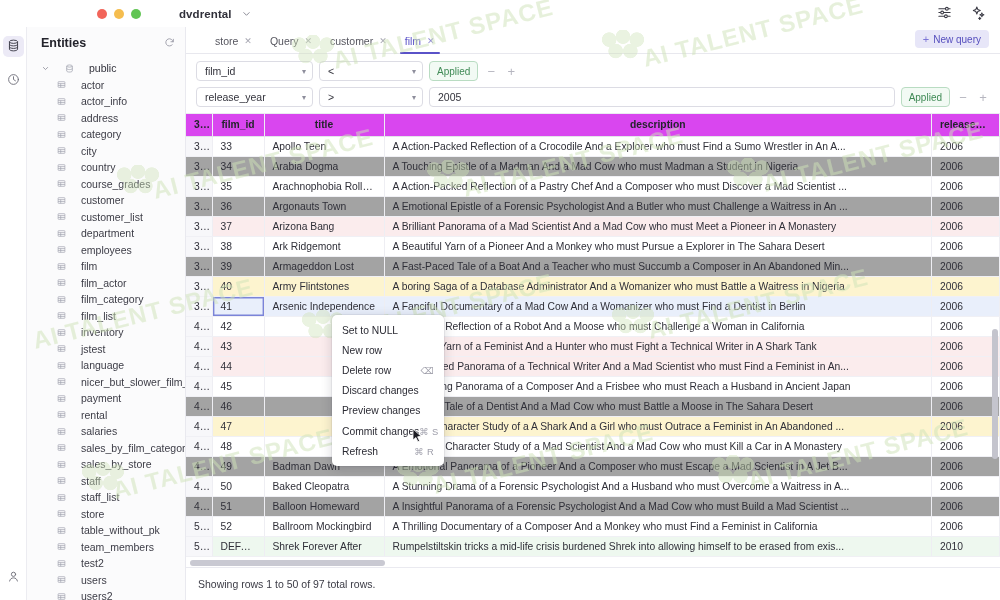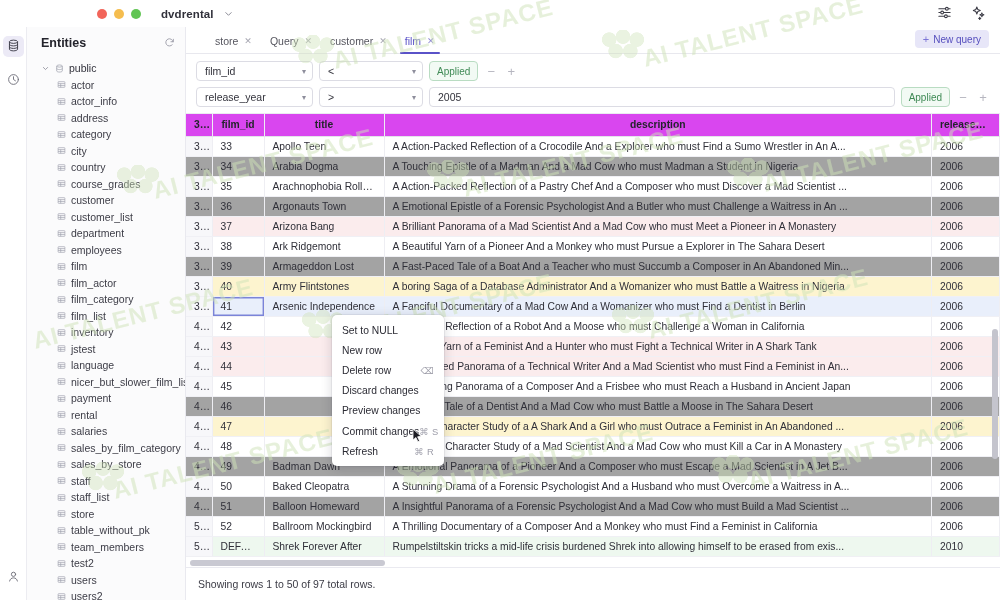--- a/index.html
+++ b/index.html
@@ -18,21 +18,21 @@
     display: flex; align-items: center;
     background: #ffffff;
     position: relative;
   }
   .traffic { display:flex; gap:7px; margin-left: 97px; }
   .dot { width:10px; height:10px; border-radius:50%; }
   .dot.r { background:#f2655a; }
   .dot.y { background:#f5bd4f; }
   .dot.g { background:#61c554; }
   .db-title {
-    margin-left: 20px; font-size: 11.5px; color:#30303a; font-weight:600;
+    margin-left: 38px; font-size: 11.5px; color:#30303a; font-weight:600;
     letter-spacing:.1px;
   }
   .db-caret { margin-left:7px; color:#8b8b96; font-size:9px; display:inline-block; }
   .tb-icons { position:absolute; right: 14px; top: 5px; display:flex; gap:19px; align-items:center; }
   .tb-icons svg { display:block; }
 
   
   .body-row { flex: 1 1 auto; display:flex; min-height:0; }
 
   
@@ -59,21 +59,21 @@
     position: relative;
   }
   .sidebar-head {
     display:flex; align-items:center; justify-content:space-between;
     padding: 7px 10px 8px 14px;
   }
   .sidebar-title { font-size:12.5px; font-weight:700; color:#24242c; }
   .refresh-icon { color:#9a9aa6; cursor:pointer; }
   .tree { overflow:hidden; flex:1 1 auto; padding-left: 14px; }
   .tree-row {
-    display:flex; align-items:center; gap:5px;
+    display:flex; align-items:center; gap:15px;
     height: 16.5px; font-size:10.5px; color:#3c3c46;
     white-space: nowrap;
   }
   .tree-row.schema { font-size:10.5px; color:#32323c; }
   .tw { width:9px; display:inline-flex; justify-content:center; color:#8d8d99; font-size:7px; }
   .ti { color:#9ea0ad; display:inline-flex; }
   .tree-row.tbl { padding-left: 16px; }
 
   
   .content { flex:1 1 auto; min-width:0; display:flex; flex-direction:column; background:#fff; }

